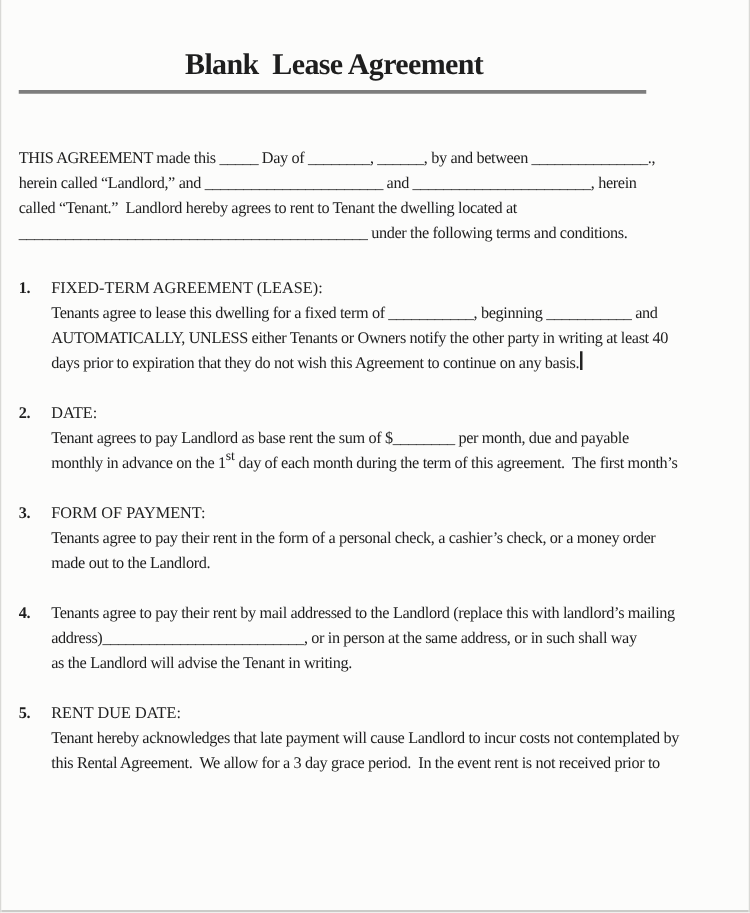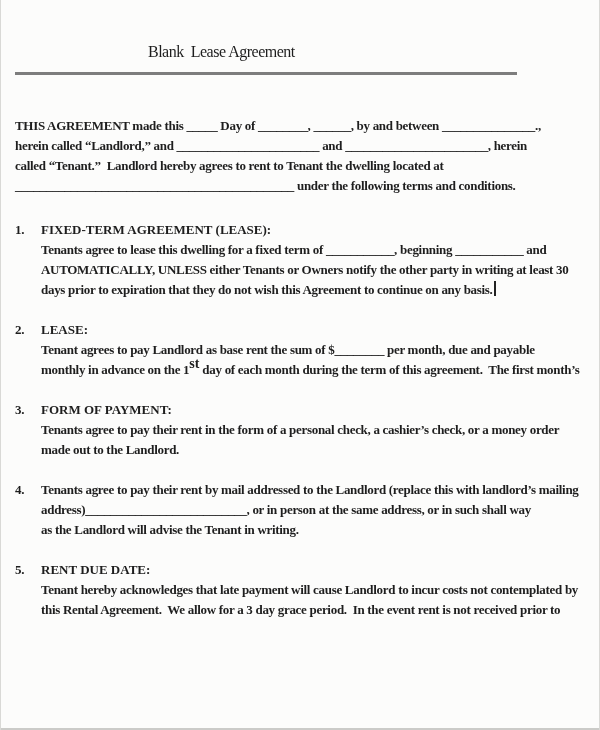--- a/index.html
+++ b/index.html
@@ -24,22 +24,22 @@
     color:var(--text);
     overflow:hidden;
   }
   .bottom-edge{
     position:absolute;left:0;right:0;bottom:0;height:2px;
     background:#cbcbc8;
   }
   .doc-title{
     display:inline-block;
     margin:40px 0 0 147px;
-    font-size:16px;
-    font-weight:normal;
+    font-size:24px;
+    font-weight:bold;
     letter-spacing:-0.5px;
     line-height:24px;
     white-space:pre;
   }
   .title-rule{
     height:3px;
     background:var(--rule);
     margin:8px 82px 0 14px;
   }
   .text-area{
@@ -47,42 +47,41 @@
     letter-spacing:-0.3px;
     line-height:20px;
   }
   .intro{
     margin:41px 6px 0 14px;
   }
   .line{
     white-space:pre;
     line-height:20px;
     min-height:20px;
-    font-weight:bold;
   }
   .section{
     display:flex;
     margin:20px 6px 0 14px;
   }
   .section.first{
     margin-top:24px;
   }
   .sec-num{
     width:26px;
     flex:0 0 26px;
     font-weight:bold;
   }
   .sec-content{flex:1;}
   .sec-heading{
-    font-weight:bold;
+    font-weight:normal;
     letter-spacing:0px;
     white-space:pre;
   }
   sup{
-    font-size:14px;
+    font-size:11px;
     letter-spacing:0;
     position:relative;
     top:-1px;
     vertical-align:super;
     line-height:0;
   }
   .cursor{
     display:inline-block;
     width:2px;height:15px;
     background:#222;
@@ -105,30 +104,30 @@
         <div class="line">called “Tenant.”  Landlord hereby agrees to rent to Tenant the dwelling located at</div>
         <div class="line">_____________________________________________ under the following terms and conditions.</div>
       </div>
 
     <div class="section first">
       <div class="sec-num">1.</div>
       <div class="sec-content">
         <div class="sec-heading line">FIXED-TERM AGREEMENT (LEASE):</div>
         <div>
             <div class="line">Tenants agree to lease this dwelling for a fixed term of ___________, beginning ___________ and</div>
-            <div class="line">AUTOMATICALLY, UNLESS either Tenants or Owners notify the other party in writing at least 30</div>
+            <div class="line">AUTOMATICALLY, UNLESS either Tenants or Owners notify the other party in writing at least 40</div>
             <div class="line">days prior to expiration that they do not wish this Agreement to continue on any basis.<span class="cursor"></span></div>
           </div>
       </div>
     </div>
 
     <div class="section">
       <div class="sec-num">2.</div>
       <div class="sec-content">
-        <div class="sec-heading line">LEASE:</div>
+        <div class="sec-heading line">DATE:</div>
         <div>
             <div class="line">Tenant agrees to pay Landlord as base rent the sum of $________ per month, due and payable</div>
             <div class="line">monthly in advance on the 1<sup>st</sup> day of each month during the term of this agreement.  The first month’s</div>
           </div>
       </div>
     </div>
 
     <div class="section">
       <div class="sec-num">3.</div>
       <div class="sec-content">

